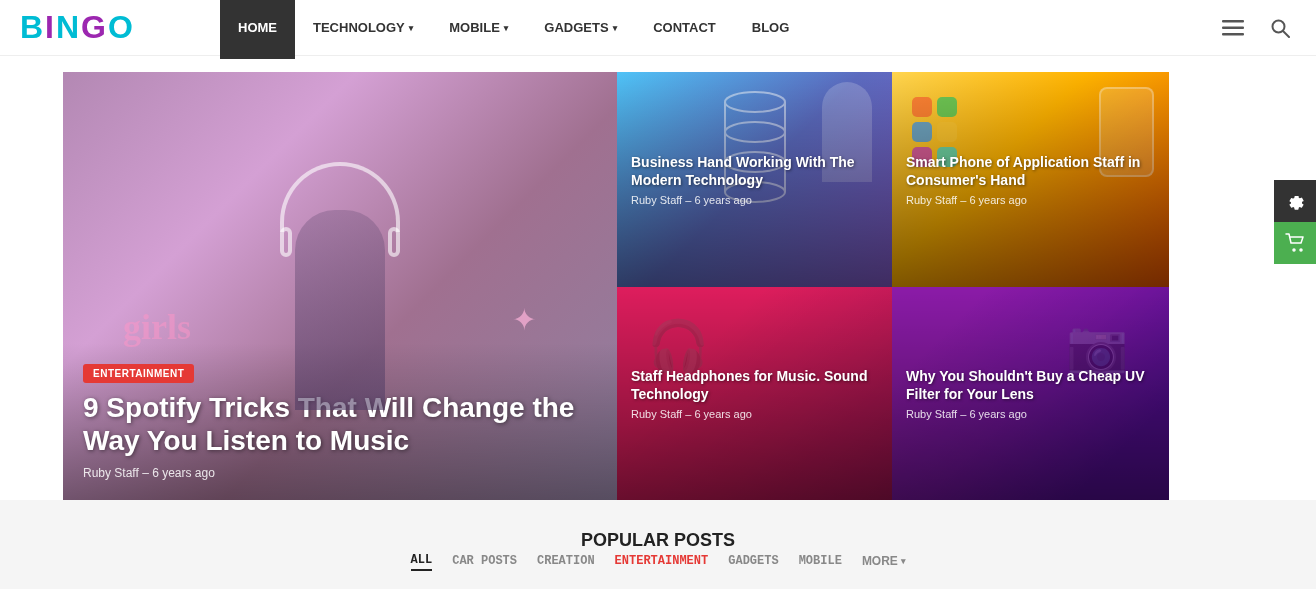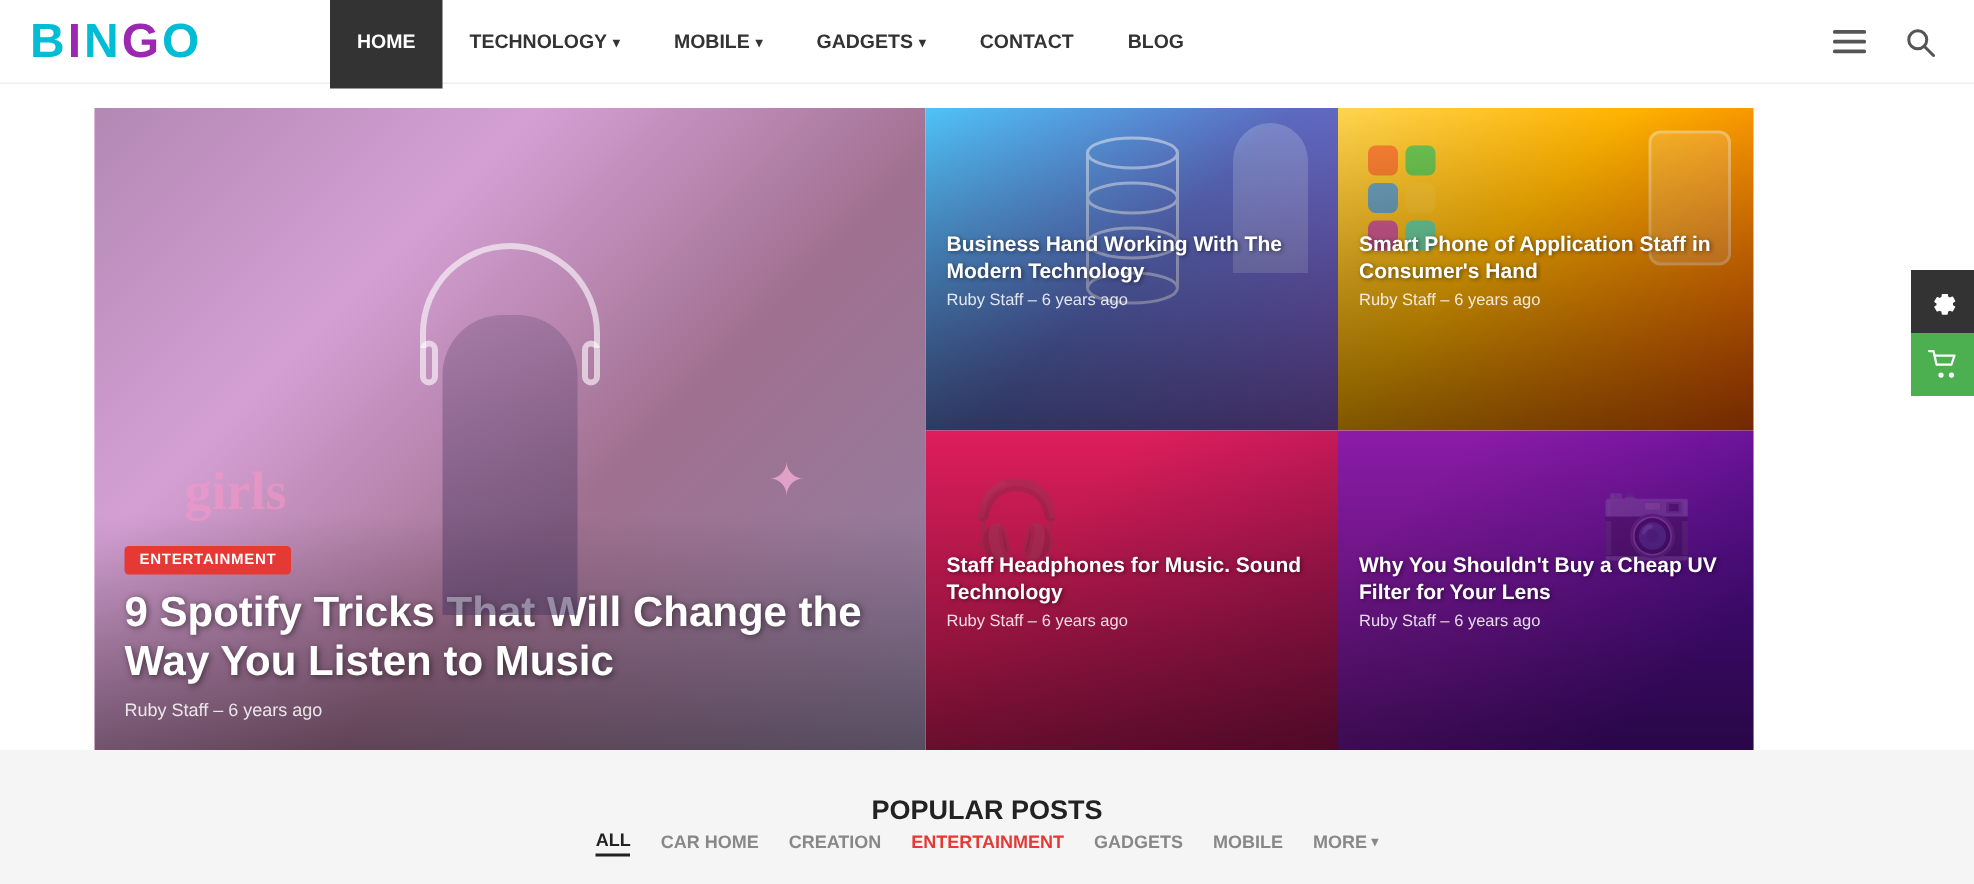--- a/index.html
+++ b/index.html
@@ -210,20 +210,21 @@
       display: flex;
       align-items: center;
       gap: 20px;
     }
     .tab-item {
       font-size: 12px;
       font-weight: 600;
       color: #888;
       cursor: pointer;
       padding: 2px 0;
+      font-family: Liberation Mono, monospace;
     }
     .tab-item.active {
       color: #222;
       border-bottom: 2px solid #222;
     }
     .tab-item.entertainment-tab {
       color: #e53935;
     }
     .tab-more {
       display: flex;
@@ -406,21 +407,21 @@
     </div>
 
   </div>
 </div>
 
 <div class="popular-section">
   <div class="popular-header">
     <div class="popular-title">POPULAR POSTS</div>
     <div class="popular-tabs">
       <div class="tab-item active">ALL</div>
-      <div class="tab-item">CAR HOME</div>
+      <div class="tab-item">CAR POSTS</div>
       <div class="tab-item">CREATION</div>
       <div class="tab-item entertainment-tab">ENTERTAINMENT</div>
       <div class="tab-item">GADGETS</div>
       <div class="tab-item">MOBILE</div>
       <div class="tab-more">
         <span>MORE</span>
         <span style="font-size:9px;">▾</span>
       </div>
     </div>
   </div>

